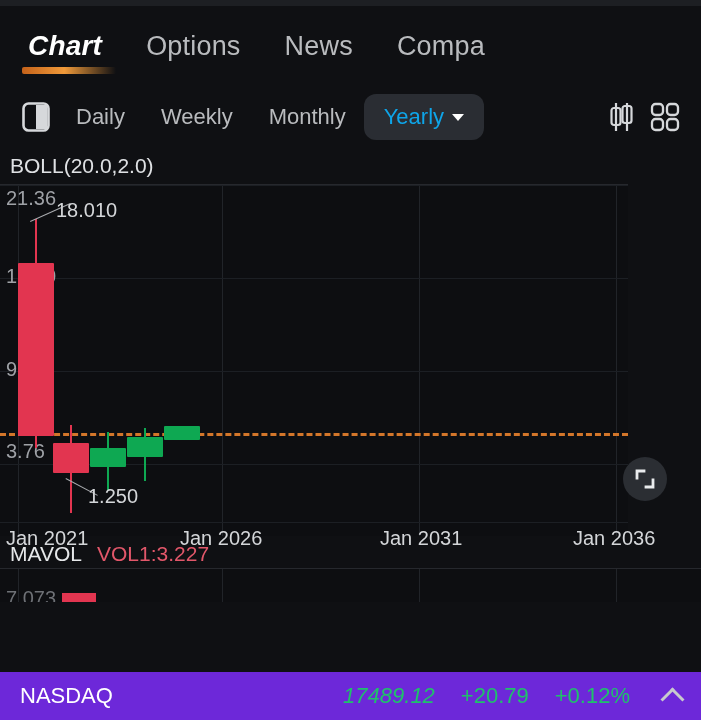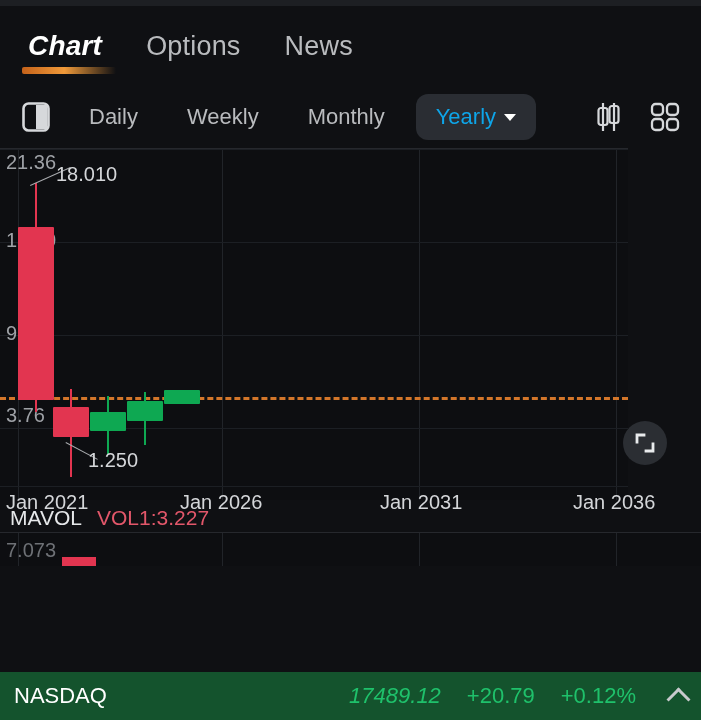--- a/index.html
+++ b/index.html
@@ -30,21 +30,21 @@
   }
   .tab.active .underline {
     position: absolute; left: 16px; right: 8px; bottom: -12px; height: 7px;
     background: linear-gradient(90deg, #c4621a 0%, #f09a3a 45%, #12131600 100%);
     border-radius: 2px;
   }
 
   
   .toolbar {
     height: 62px; display: flex; align-items: center;
-    padding: 0 14px; gap: 13px; background: #0f1013; text-align: center;
+    padding: 0 14px; gap: 0; background: #0f1013; text-align: center;
   }
   .tb-icon {
     width: 44px; height: 44px; display: flex; align-items: center;
     justify-content: center; flex: 0 0 auto;
   }
   .tf {
     font-size: 22px; color: #b9bbbe; padding: 0 18px;
     white-space: nowrap;
   }
   .tf.sel {
@@ -100,22 +100,22 @@
   .vol-label .vol1 { color: #e2576a; margin-left: 10px; }
   .vol-wrap { position: relative; width: 701px; height: 34px; overflow: hidden;
               border-top: 1px solid #26282d; background: #0d0e11; }
   .vol-wrap .gridline-v { background: #212429; }
   .volbar { position: absolute; bottom: 0; }
   .vol-ylabel { position: absolute; left: 6px; font-size: 20px; color: #6e7176; }
 
   
   .ticker {
     position: absolute; left: 0; bottom: 0; width: 701px; height: 48px;
-    background: #14532d; display: flex; align-items: center;
-    padding: 0 14px;
+    background: #6d28d9; display: flex; align-items: center;
+    padding: 0 20px;
     justify-content: center;
   }
   .ticker .name { color: #ffffff; font-size: 22px; }
   .ticker .vals { margin-left: auto; display: flex; align-items: center; gap: 26px; }
   .ticker .v { font-size: 22px; }
   .chev-up {
     width: 17px; height: 17px; border-left: 3px solid #c8cacd;
     border-top: 3px solid #c8cacd; transform: rotate(45deg);
     margin-left: 8px; margin-top: 6px;
   }
@@ -131,20 +131,23 @@
     <div class="tab active">
       <span>Chart</span>
       <span class="underline"></span>
     </div>
     <div class="tab">
       <span>Options</span>
     </div>
     <div class="tab">
       <span>News</span>
     </div>
+    <div class="tab">
+      <span>Compa</span>
+    </div>
   </div>
 
   <div class="toolbar">
 
     <div class="tb-icon">
       <svg width="28" height="30" viewBox="0 0 28 30">
         <rect x="1.5" y="1.5" width="25" height="27" rx="5" fill="none" stroke="#d6d8db" stroke-width="2.6"></rect>
         <rect x="14" y="3" width="11.5" height="24" fill="#d6d8db"></rect>
       </svg>
     </div>
@@ -177,20 +180,21 @@
     <div class="tb-icon">
       <svg width="30" height="30" viewBox="0 0 30 30">
         <rect x="2" y="2" width="11" height="11" rx="3.5" fill="none" stroke="#d6d8db" stroke-width="2.3"></rect>
         <rect x="17" y="2" width="11" height="11" rx="3.5" fill="none" stroke="#d6d8db" stroke-width="2.3"></rect>
         <rect x="2" y="17" width="11" height="11" rx="3.5" fill="none" stroke="#d6d8db" stroke-width="2.3"></rect>
         <rect x="17" y="17" width="11" height="11" rx="3.5" fill="none" stroke="#d6d8db" stroke-width="2.3"></rect>
       </svg>
     </div>
   </div>
 
+  <div class="ind-label">BOLL(20.0,2.0)</div>
 
   <div class="chart-wrap">
 
     <div class="gridline-v" style="left:18px;"></div>
     <div class="gridline-v" style="left:222px;"></div>
     <div class="gridline-v" style="left:419px;"></div>
     <div class="gridline-v" style="left:616px;"></div>
 
     <div class="gridline-h" style="top:0px;"></div>
     <div class="gridline-h" style="top:93px;"></div>
@@ -254,21 +258,21 @@
     <span class="mavol">MAVOL</span>
     <span class="vol1">VOL1:3.227</span>
   </div>
 
   <div class="vol-wrap">
     <div class="gridline-v" style="left:18px;"></div>
     <div class="gridline-v" style="left:222px;"></div>
     <div class="gridline-v" style="left:419px;"></div>
     <div class="gridline-v" style="left:616px;"></div>
     <div class="volbar" style="left:62px; width:34px; height:9px; background:#E23550;"></div>
-    <div class="vol-ylabel" style="top:6px;">7.073</div>
+    <div class="vol-ylabel" style="top:18px;">7.073</div>
   </div>
 
   <div class="ticker">
     <span class="name">NASDAQ</span>
     <div class="vals">
       <span class="v" style="color:#1fc16b;font-style:italic;">17489.12</span>
       <span class="v" style="color:#1fc16b;">+20.79</span>
       <span class="v" style="color:#1fc16b;">+0.12%</span>
       <span class="chev-up"></span>
     </div>

